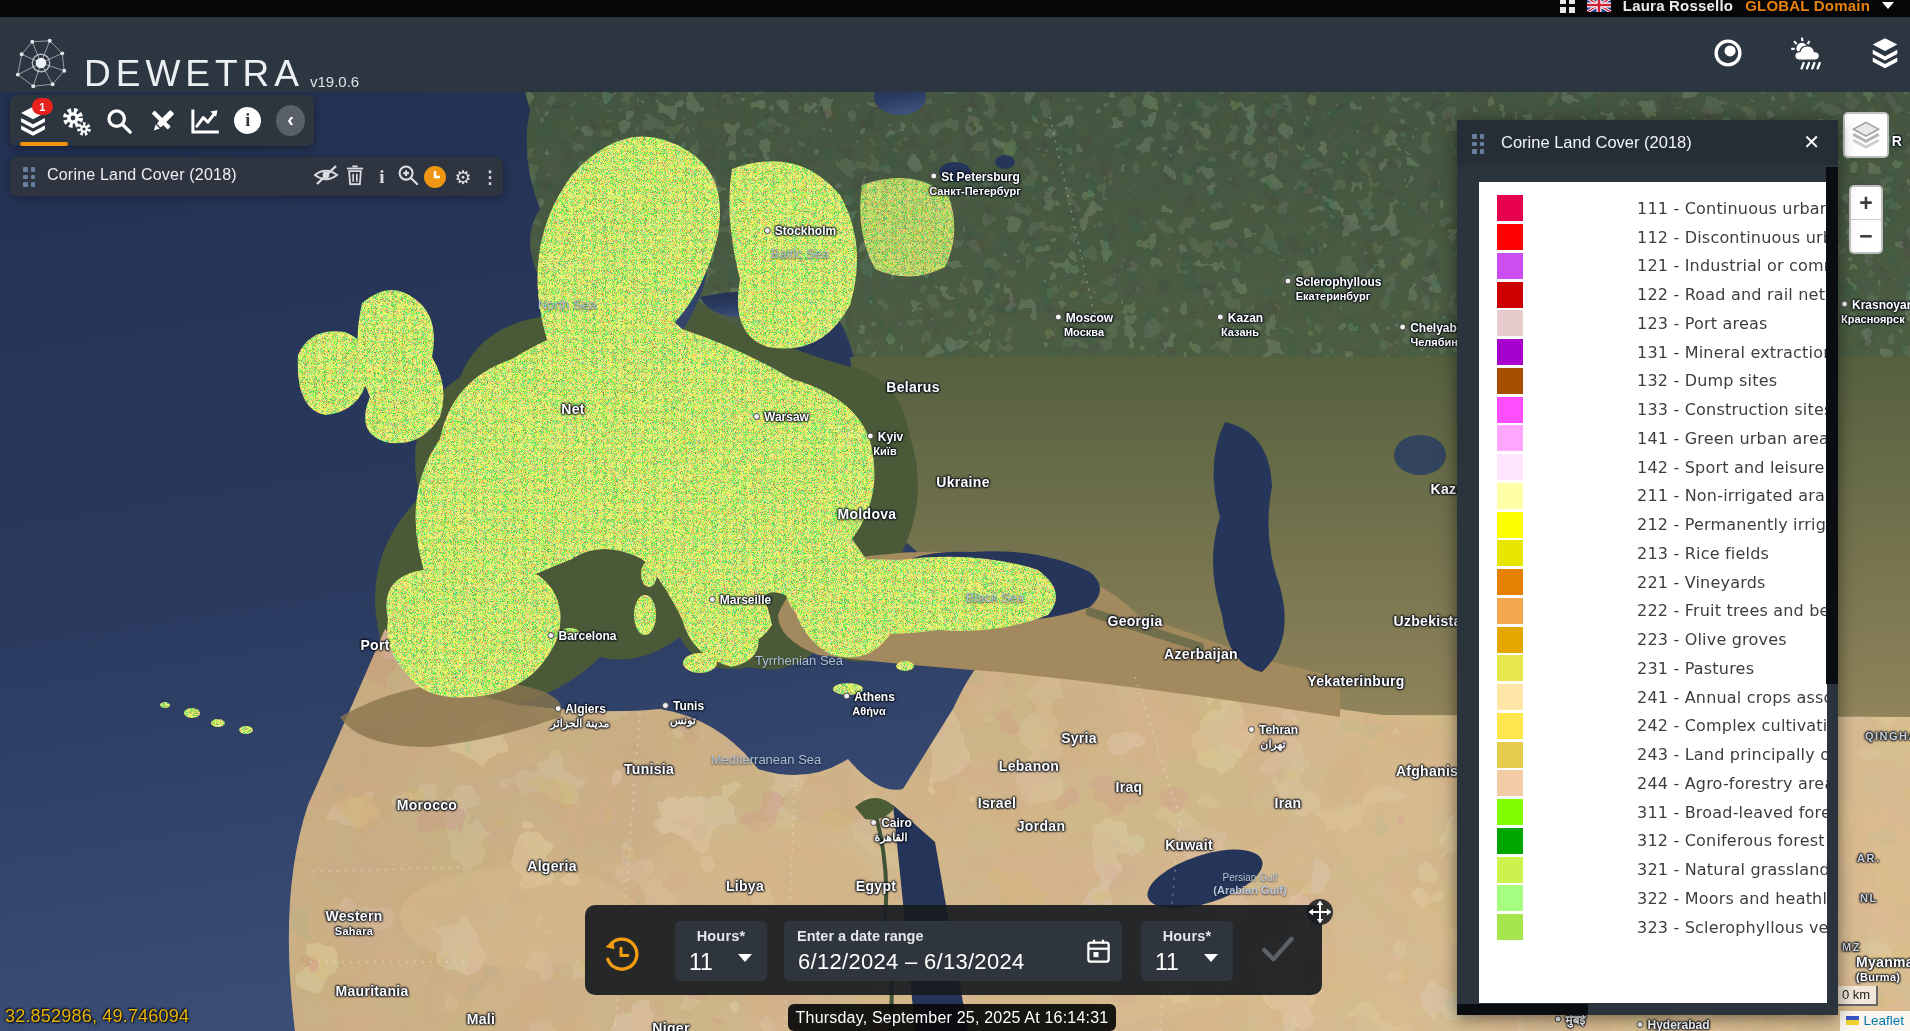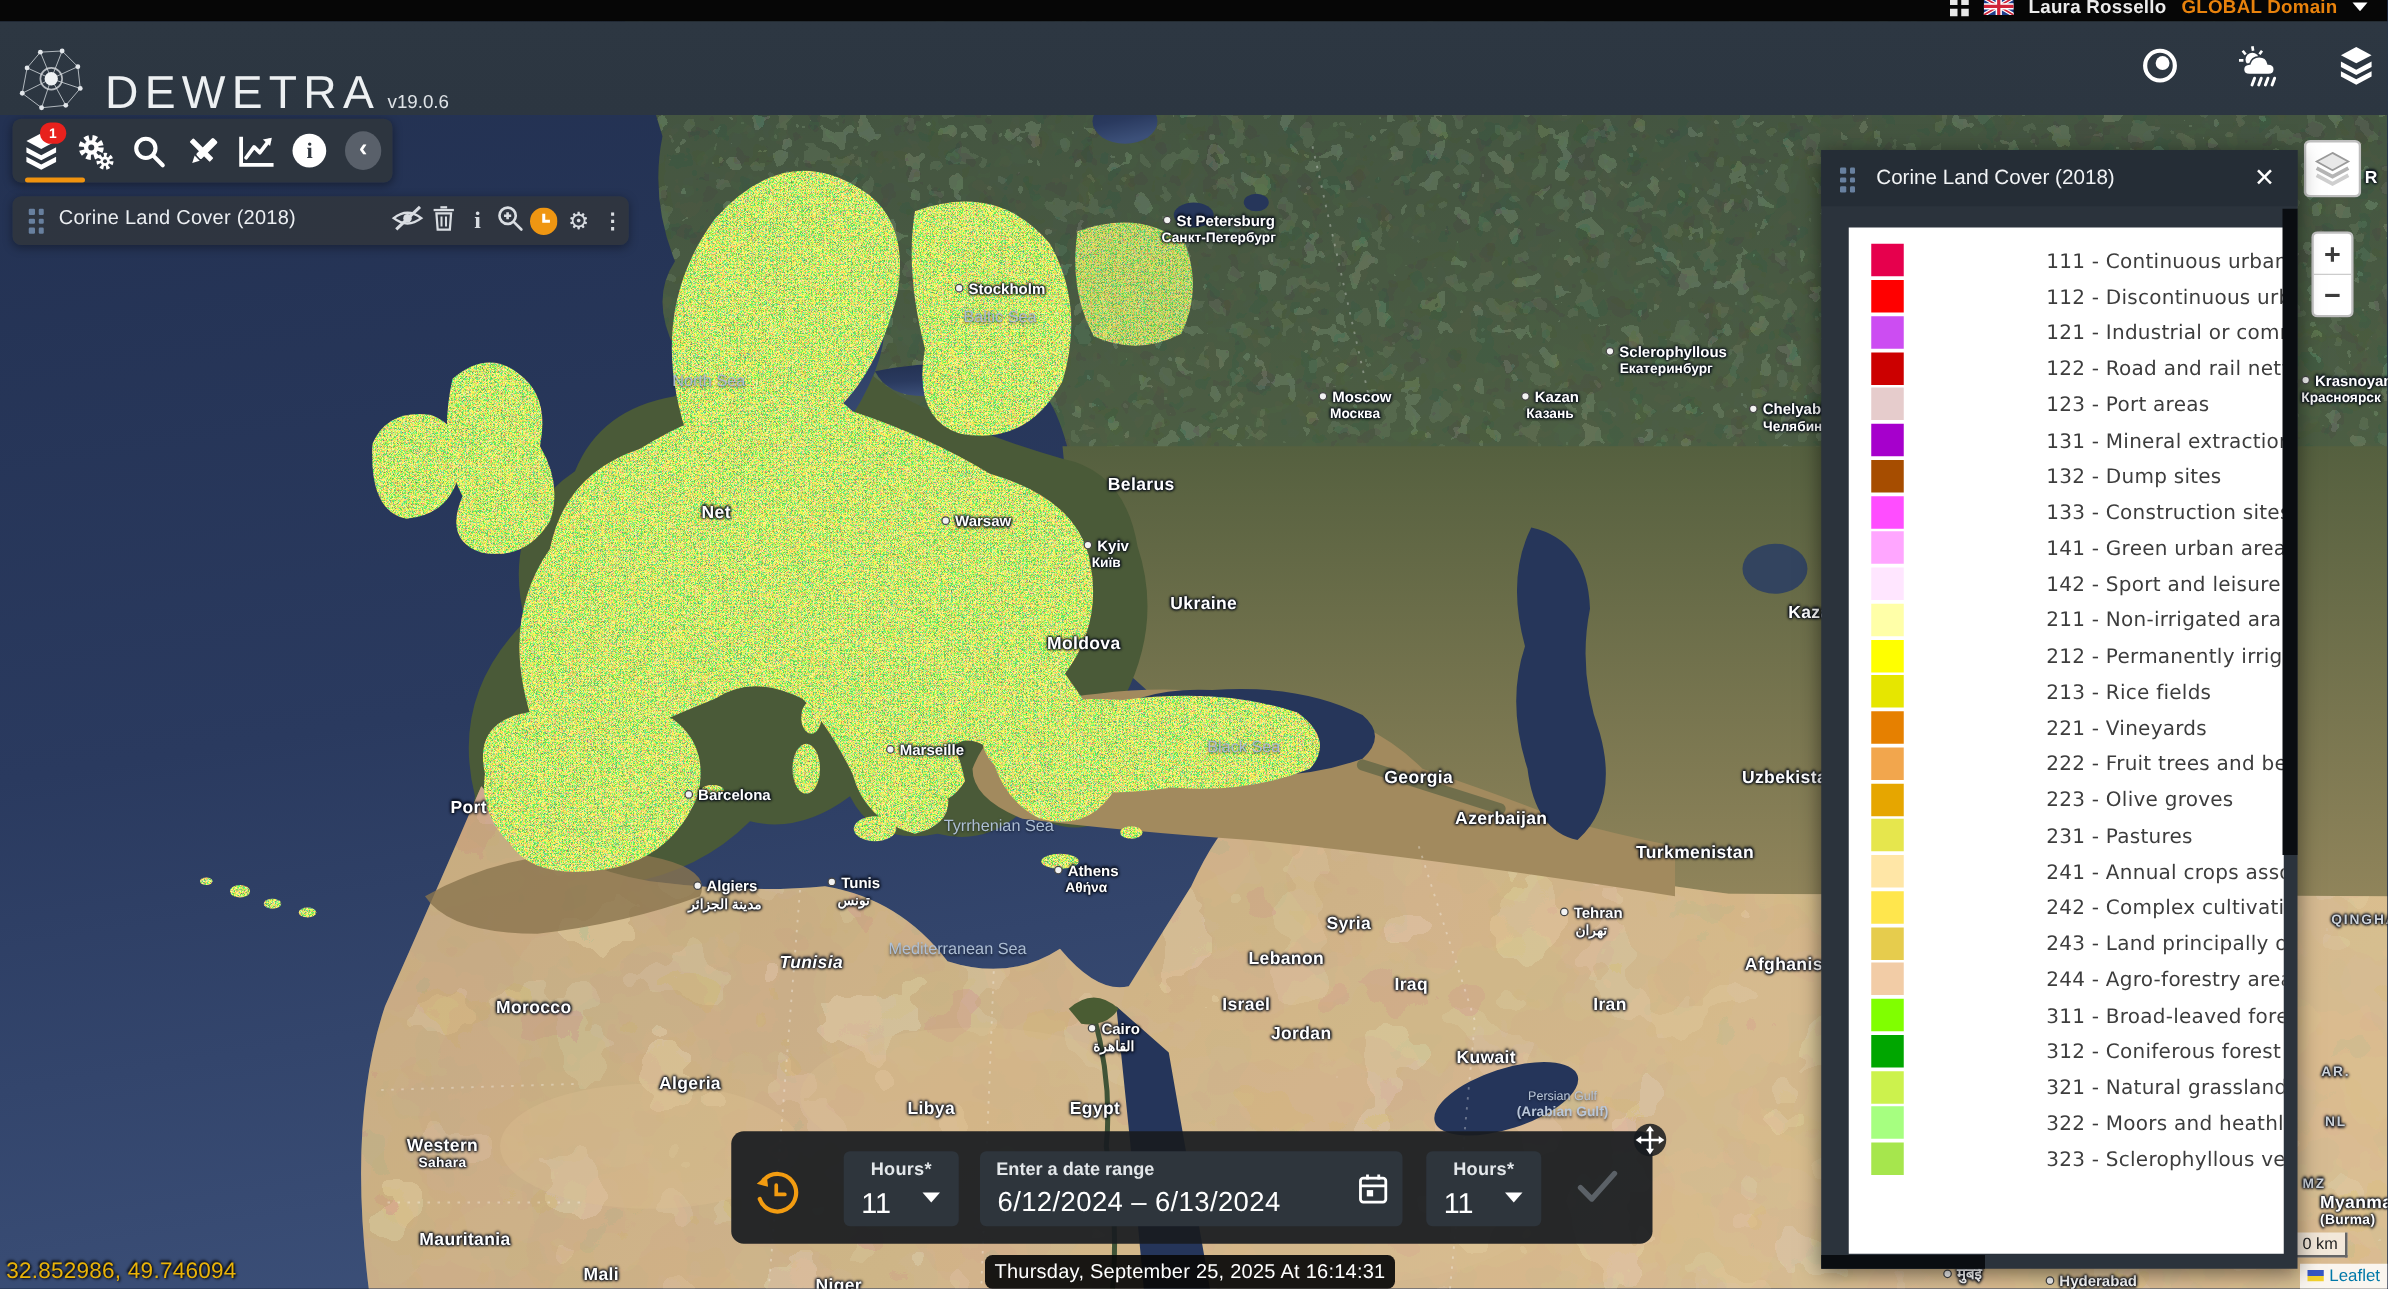--- a/index.html
+++ b/index.html
@@ -239,34 +239,34 @@
     <div class="ml city" style="left: 869px; top: 703px;"><span class="mdot"></span><span>Athens</span><div class="msub">Αθήνα</div></div>
     <div class="ml city" style="left: 1273px; top: 737px;"><span class="mdot"></span><span>Tehran</span><div class="msub">تهران</div></div>
     <div class="ml city" style="left: 891px; top: 830px;"><span class="mdot"></span><span>Cairo</span><div class="msub">القاهرة</div></div>
     <div class="ml city" style="left: 1673px; top: 1025px;"><span class="mdot"></span><span>Hyderabad</span></div>
     <div class="ml city" style="left: 1570px; top: 1019px;"><span class="mdot"></span><span>मुंबई</span></div>
     <div class="ml country" style="left: 913px; top: 387px;"><span>Belarus</span></div>
     <div class="ml country" style="left: 963px; top: 482px;"><span>Ukraine</span></div>
     <div class="ml country" style="left: 867px; top: 514px;"><span>Moldova</span></div>
     <div class="ml country" style="left: 1135px; top: 621px;"><span>Georgia</span></div>
     <div class="ml country" style="left: 1201px; top: 654px;"><span>Azerbaijan</span></div>
-    <div class="ml country" style="left: 1356px; top: 681px;"><span>Turkmenistan</span></div>
+    <div class="ml country" style="left: 1356px; top: 681px;"><span>Yekaterinburg</span></div>
     <div class="ml country" style="left: 1432px; top: 621px;"><span>Uzbekistan</span></div>
     <div class="ml country" style="left: 1471px; top: 489px;"><span>Kazakhstan</span></div>
     <div class="ml country" style="left: 1438px; top: 771px;"><span>Afghanistan</span></div>
     <div class="ml country" style="left: 1288px; top: 803px;"><span>Iran</span></div>
     <div class="ml country" style="left: 1129px; top: 787px;"><span>Iraq</span></div>
     <div class="ml country" style="left: 1079px; top: 738px;"><span>Syria</span></div>
     <div class="ml country" style="left: 1029px; top: 766px;"><span>Lebanon</span></div>
     <div class="ml country" style="left: 997px; top: 803px;"><span>Israel</span></div>
     <div class="ml country" style="left: 1041px; top: 826px;"><span>Jordan</span></div>
     <div class="ml country" style="left: 1189px; top: 845px;"><span>Kuwait</span></div>
     <div class="ml country" style="left: 876px; top: 886px;"><span>Egypt</span></div>
     <div class="ml country" style="left: 745px; top: 886px;"><span>Libya</span></div>
-    <div class="ml country" style="left: 649px; top: 769px; font-style: italic;"><span>Tunisia</span></div>
+    <div class="ml country" style="left: 649px; top: 769px;"><span>Tunisia</span></div>
     <div class="ml country" style="left: 427px; top: 805px;"><span>Morocco</span></div>
     <div class="ml country" style="left: 552px; top: 866px;"><span>Algeria</span></div>
     <div class="ml country" style="left: 354px; top: 922px;"><span>Western</span><div class="msub">Sahara</div></div>
     <div class="ml country" style="left: 372px; top: 991px;"><span>Mauritania</span></div>
     <div class="ml country" style="left: 481px; top: 1019px;"><span>Mali</span></div>
     <div class="ml country" style="left: 671px; top: 1028px;"><span>Niger</span></div>
     <div class="ml country" style="left: 375px; top: 645px;"><span>Port</span></div>
     <div class="ml country" style="left: 573px; top: 409px;"><span>Net</span></div>
     <div class="ml country left" style="left: 1856px; top: 968px;"><span>Myanmar</span><div class="msub">(Burma)</div></div>
     <div class="ml country" style="left: 1897px; top: 141px;"><span>R</span></div>

